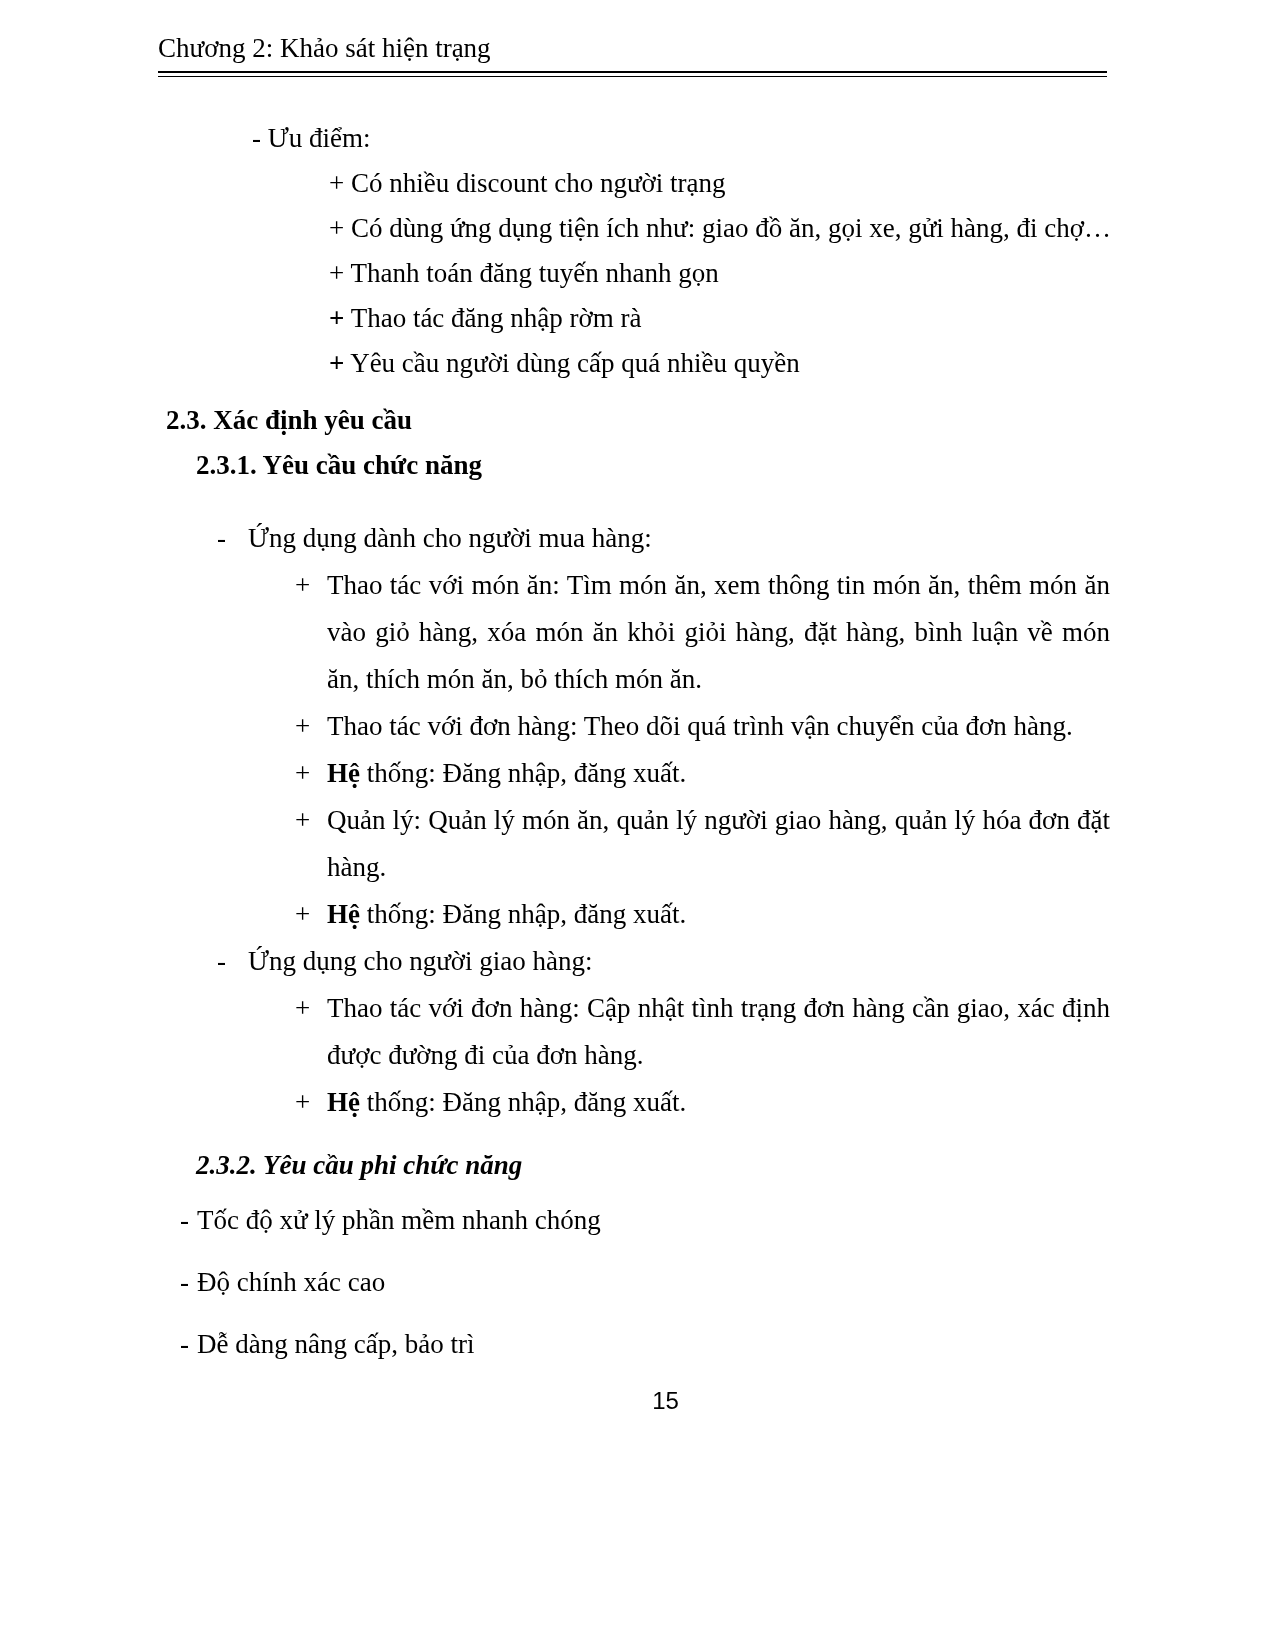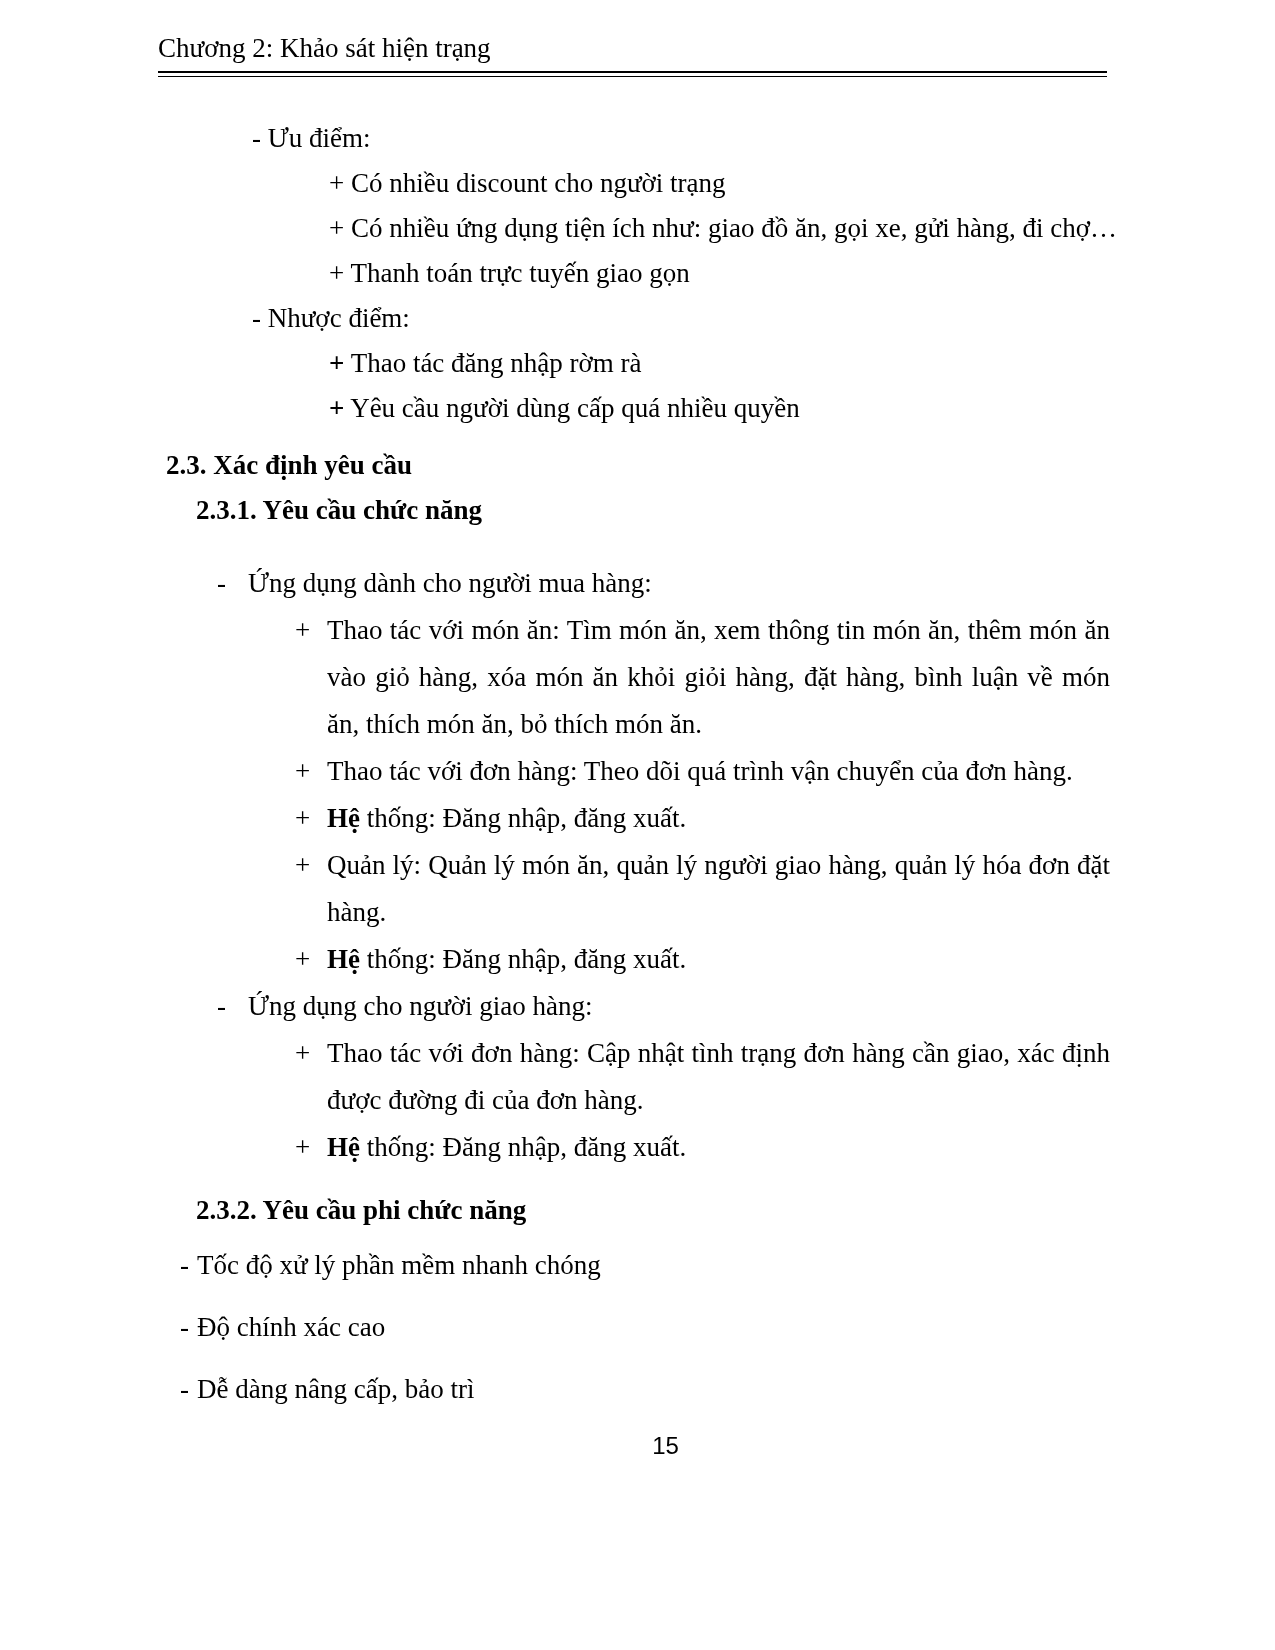--- a/index.html
+++ b/index.html
@@ -17,21 +17,21 @@
 
   .content { margin-left:166px; width:944px; margin-top:39px; }
 
   .a-line { line-height:45px; white-space:nowrap; }
   .a-dash { padding-left:86px; }
   .a-plus { padding-left:163px; }
   .bold { font-weight:bold; }
 
   .h23  { margin-top:12px; line-height:45px; font-weight:bold; }
   .h231 { line-height:45px; font-weight:bold; padding-left:30px; }
-  .h232 { margin-top:17px; line-height:45px; font-weight:bold; padding-left:30px; }
+  .h232 { margin-top:17px; line-height:45px; font-weight:bold; padding-left:30px;font-style:italic; }
 
   .func { margin-top:27px; }
   .b-head { line-height:47px; padding-left:51px; }
   .b-head .marker-b { display:inline-block; width:31px; text-indent:0; }
   .b-para { line-height:47px; padding-left:161px; text-indent:-32px; text-align:justify; }
   .b-para .marker { display:inline-block; width:32px; text-indent:0; }
 
   .nf { margin-top:10px; }
   .nf-item { line-height:45px; padding-left:14px; margin-bottom:17px; white-space:nowrap; }
   .nf-item .marker-n { display:inline-block; width:17px; text-indent:0; }
@@ -46,24 +46,23 @@
 
   <div class="header">
     <div class="header-title">Chương 2: Khảo sát hiện trạng</div>
     <div class="header-rule"></div>
   </div>
 
   <div class="content">
 
     <div class="a-line a-dash">- Ưu điểm:</div>
     <div class="a-line a-plus">+ Có nhiều discount cho người trạng</div>
-    <div class="a-line a-plus">+ Có nhiều ứng dụng tiện ích như: giao đồ ăn, gọi xe, gửi hàng, đi chợ…</div>
-    <div class="a-line a-plus">+ Thanh toán trực tuyến giao gọn</div>
+    <div class="a-line a-plus">+ Có dùng ứng dụng tiện ích như: giao đồ ăn, gọi xe, gửi hàng, đi chợ…</div>
+    <div class="a-line a-plus">+ Thanh toán đăng tuyến nhanh gọn</div>
 
-    <div class="a-line a-dash">- Nhược điểm:</div>
     <div class="a-line a-plus"><span class="bold">+</span><span> Thao tác đăng nhập rờm rà</span></div>
     <div class="a-line a-plus"><span class="bold">+</span><span> Yêu cầu người dùng cấp quá nhiều quyền</span></div>
 
     <div class="h23">2.3. Xác định yêu cầu</div>
     <div class="h231">2.3.1. Yêu cầu chức năng</div>
 
     <div class="func">
 
       <div class="b-head"><span class="marker-b">-</span><span>Ứng dụng dành cho người mua hàng:</span></div>
       <div class="b-para"><span class="marker">+</span><span class="bold"></span><span>Thao tác với món ăn: Tìm món ăn, xem thông tin món ăn, thêm món ăn vào giỏ hàng, xóa món ăn khỏi giỏi hàng, đặt hàng, bình luận về món ăn, thích món ăn, bỏ thích món ăn.</span></div>

